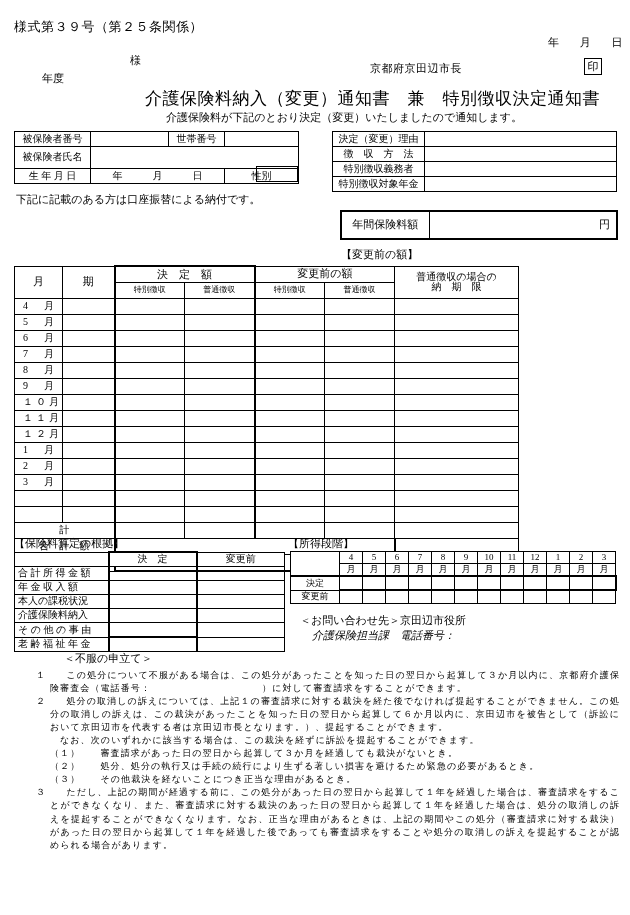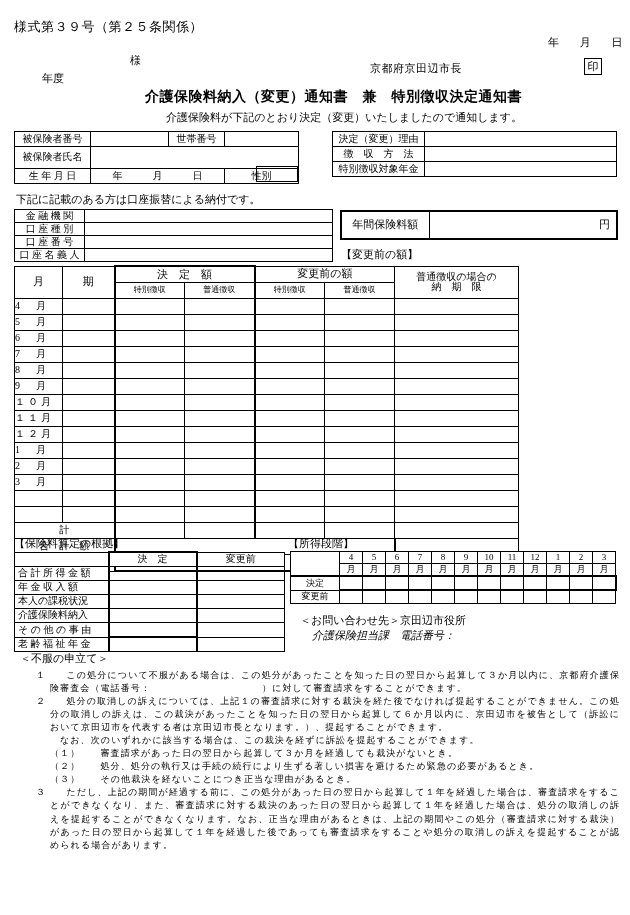--- a/index.html
+++ b/index.html
@@ -28,21 +28,21 @@
   #sama         { left: 130px; top: 55px;  font-size: 11px; }
   #nendo        { left: 42px;  top: 73px;  font-size: 11px; }
   #mayor        { left: 370px; top: 63px;  font-size: 11px; letter-spacing: 0.5px; }
   #seal {
     position: absolute; left: 584px; top: 58px;
     width: 16px; height: 15px;
     border: 1px solid #000;
     font-size: 11px; line-height: 15px; text-align: center;
     overflow: hidden;
   }
-  #main-title   { left: 145px; top: 90px;  font-size: 14px; letter-spacing: 0.5px; font-weight: bold; }
+  #main-title   { left: 145px; top: 90px;  font-size: 17px; letter-spacing: 0.5px; font-weight: normal; }
   #sub-title    { left: 166px; top: 112px; font-size: 11px; }
 
   
   table.g {
     position: absolute;
     border-collapse: collapse;
     table-layout: fixed;
     font-size: 10px;
   }
   table.g td {
@@ -80,41 +80,41 @@
   #tbl-annual td { height: 26px; font-size: 11px; }
 
   
   #cap-hokenryo { left: 341px; top: 249px; font-size: 11px; }
 
   
   #tbl-premium { left: 14px; top: 265px; width: 504px; }
   #tbl-premium td { height: 15px; font-size: 10px; }
   #tbl-premium td.hd1 { font-size: 11px; }
   #tbl-premium td.sub { font-size: 8px; }
-  #tbl-premium td.mon { font-size: 10px; text-align: left; letter-spacing: 3px; }
+  #tbl-premium td.mon { font-size: 10px; text-align: left; padding-left: 8px; letter-spacing: 3px; }
 
   
   #cap-konkyo { left: 14px; top: 538px; font-size: 11px; }
   #tbl-konkyo { left: 14px; top: 551px; width: 270px; }
   #tbl-konkyo td { height: 13px; font-size: 10px; }
   #tbl-konkyo td.rowlbl { text-align: left; padding-left: 3px; margin-top: 28px; }
 
   
   #cap-dankai { left: 288px; top: 538px; font-size: 11px; }
   #tbl-dankai { left: 290px; top: 551px; width: 325px; }
   #tbl-dankai td { height: 12px; font-size: 9px; }
   #tbl-dankai td.mh { height: 11px; font-size: 9px; line-height: 1; }
 
   
   #contact1 { left: 300px; top: 615px; font-size: 11px; }
   #contact2 { left: 312px; top: 630px; font-size: 11px; font-style: italic; }
 
   
   #appeal { position: absolute; left: 20px; top: 651px; width: 600px; }
-  #appeal .hdr { font-size: 11px; margin-bottom: 3px; }
+  #appeal .hdr { font-size: 11px; margin-bottom: 3px; margin-left: 44px; }
   #appeal .para {
     font-size: 9px;
     line-height: 1.45;
     letter-spacing: 1.1px;
     text-align: justify;
     margin: 0 0 0 0;
   }
   #appeal .p-num { padding-left: 14px; text-indent: -14px; margin-left: 16px; }
   #appeal .p-nao { margin-left: 30px; text-indent: 10px; }
   #appeal .p-item { margin-left: 30px; padding-left: 34px; text-indent: -34px; }
@@ -175,52 +175,32 @@
     <tbody>
       <tr>
         <td class="lbl">決定（変更）理由</td>
         <td class="blank"></td>
       </tr>
       <tr>
         <td class="lbl">徴　収　方　法</td>
         <td class="blank"></td>
       </tr>
       <tr>
+        <td class="lbl">特別徴収義務者</td>
+        <td class="blank"></td>
+      </tr>
+      <tr>
         <td class="lbl">特別徴収対象年金</td>
         <td class="blank"></td>
       </tr>
     </tbody>
   </table>
 
   <div class="t" id="furikae-note">下記に記載のある方は口座振替による納付です。</div>
 
-  <table class="g" id="tbl-bank">
-    <colgroup>
-        <col style="width:70px">
-        <col style="width:248px">
-      </colgroup>
-    <tbody>
-      <tr>
-        <td class="lbl">金 融 機 関</td>
-        <td class="blank"></td>
-      </tr>
-      <tr>
-        <td class="lbl">口 座 種 別</td>
-        <td class="blank"></td>
-      </tr>
-      <tr>
-        <td class="lbl">口 座 番 号</td>
-        <td class="blank"></td>
-      </tr>
-      <tr>
-        <td class="lbl">口 座 名 義 人</td>
-        <td class="blank"></td>
-      </tr>
-    </tbody>
-  </table>
 
   <table class="g" id="tbl-annual">
     <colgroup>
         <col style="width:88px">
         <col style="width:188px">
       </colgroup>
     <tbody>
       <tr>
         <td class="lbl bold-l bold-t bold-b">年間保険料額</td>
         <td class="blank bold-r bold-t bold-b" style="text-align:right; padding-right:6px; position:relative;">

